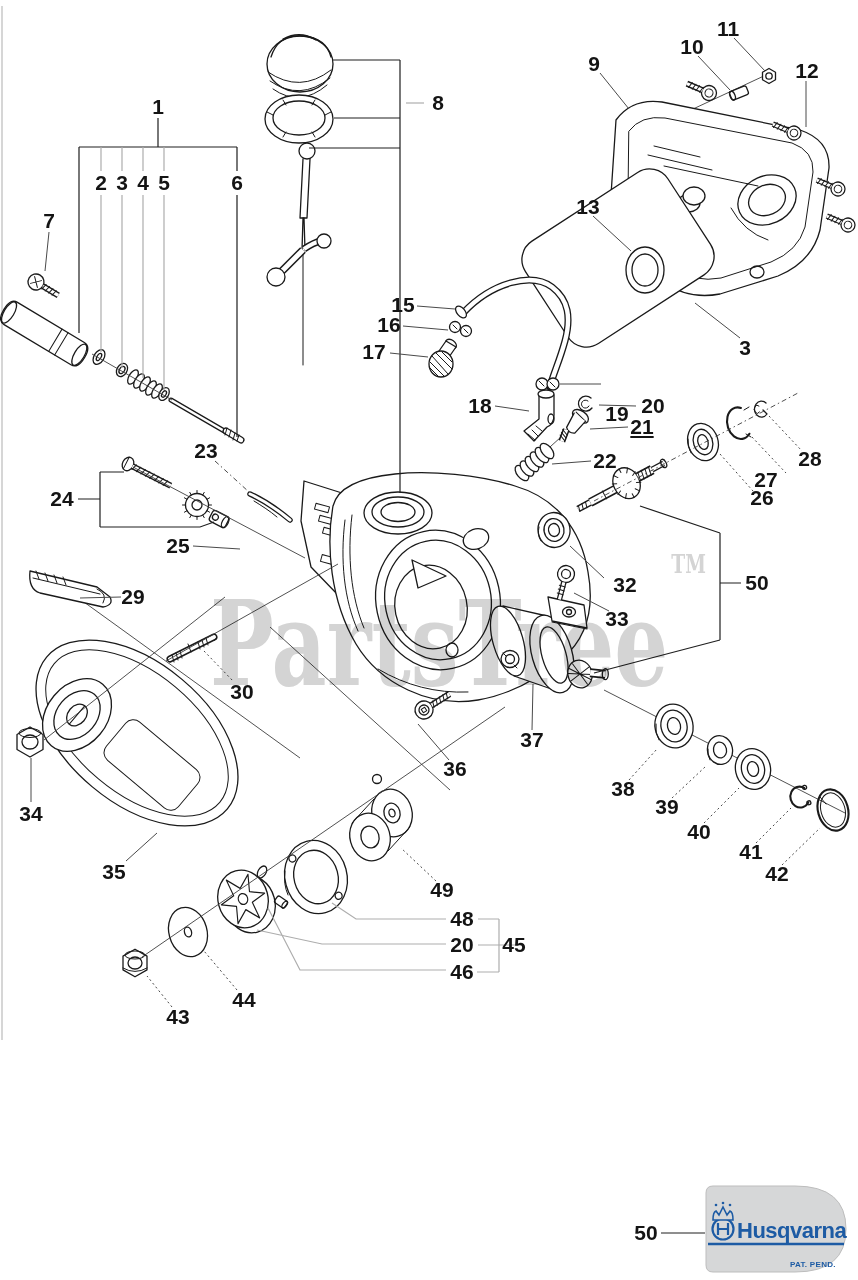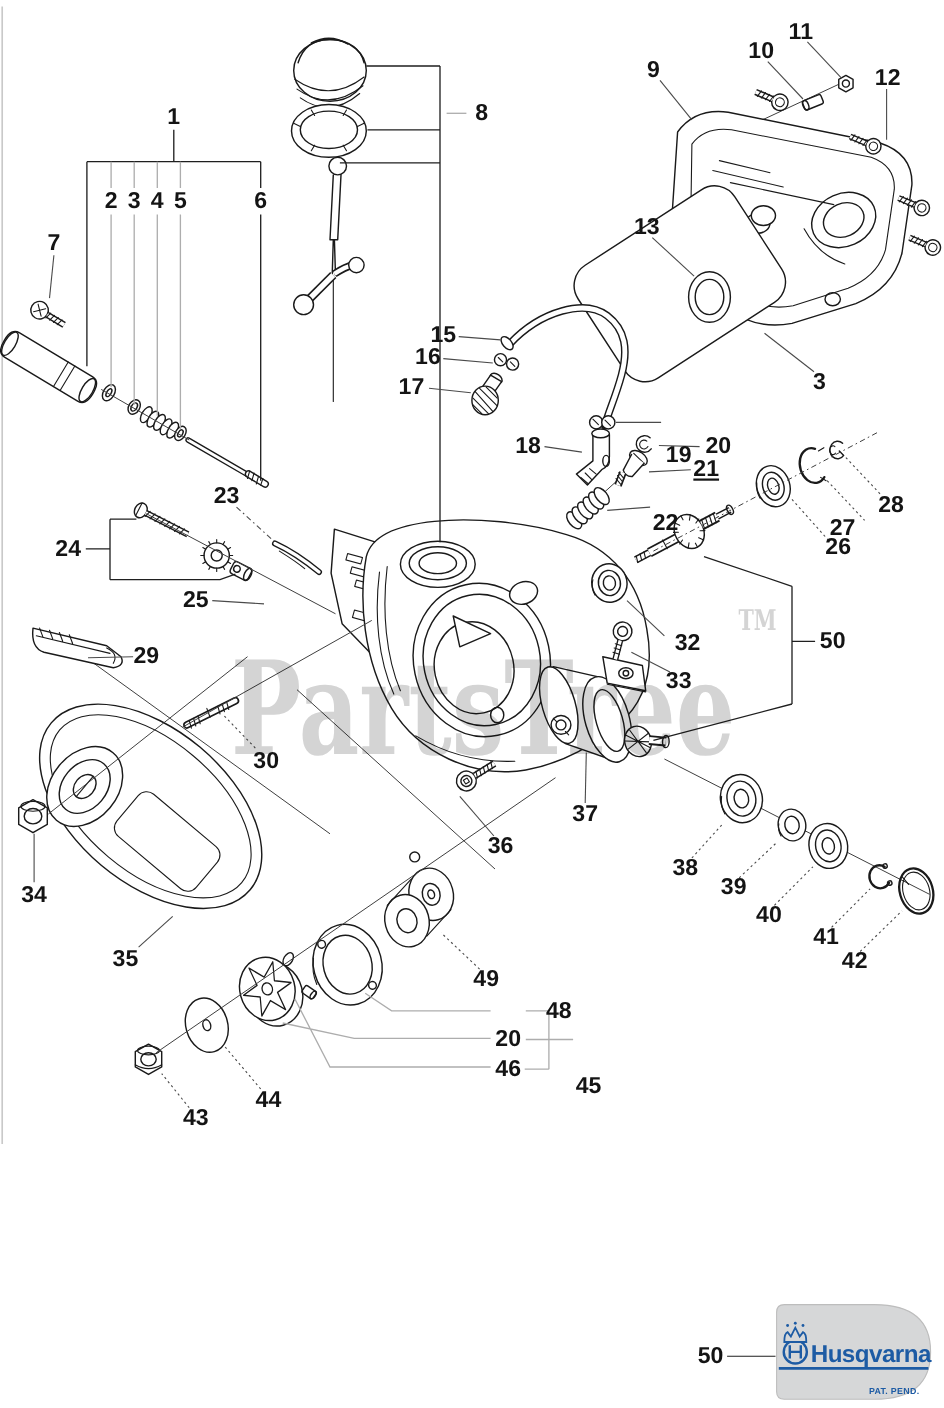--- a/index.html
+++ b/index.html
@@ -563,21 +563,21 @@
       <div class="plabel" style="left: 807px; top: 71px;">12</div>
       <div class="plabel" style="left: 588px; top: 207px;">13</div>
       <div class="plabel" style="left: 745px; top: 348px;">3</div>
       <div class="plabel" style="left: 403px; top: 305px;">15</div>
       <div class="plabel" style="left: 389px; top: 325px;">16</div>
       <div class="plabel" style="left: 374px; top: 352px;">17</div>
       <div class="plabel" style="left: 480px; top: 406px;">18</div>
       <div class="plabel" style="left: 617px; top: 384px; margin-top: 30px;">19</div>
       <div class="plabel" style="left: 653px; top: 406px;">20</div>
       <div class="plabel" style="left: 642px; top: 427px; text-decoration: underline;">21</div>
-      <div class="plabel" style="left: 605px; top: 461px; margin-top: 15px;">22</div>
+      <div class="plabel" style="left: 605px; top: 461px;">22</div>
       <div class="plabel" style="left: 206px; top: 451px;">23</div>
       <div class="plabel" style="left: 62px; top: 499px;">24</div>
       <div class="plabel" style="left: 178px; top: 546px;">25</div>
       <div class="plabel" style="left: 762px; top: 498px;">26</div>
       <div class="plabel" style="left: 766px; top: 480px;">27</div>
       <div class="plabel" style="left: 810px; top: 459px;">28</div>
       <div class="plabel" style="left: 133px; top: 597px;">29</div>
       <div class="plabel" style="left: 242px; top: 692px;">30</div>
       <div class="plabel" style="left: 757px; top: 583px;">50</div>
       <div class="plabel" style="left: 612px; top: 585px; margin-left: 13px;">32</div>
@@ -586,21 +586,21 @@
       <div class="plabel" style="left: 114px; top: 872px;">35</div>
       <div class="plabel" style="left: 455px; top: 769px;">36</div>
       <div class="plabel" style="left: 532px; top: 740px;">37</div>
       <div class="plabel" style="left: 623px; top: 789px;">38</div>
       <div class="plabel" style="left: 667px; top: 807px;">39</div>
       <div class="plabel" style="left: 699px; top: 832px;">40</div>
       <div class="plabel" style="left: 751px; top: 852px;">41</div>
       <div class="plabel" style="left: 777px; top: 874px;">42</div>
       <div class="plabel" style="left: 178px; top: 1017px;">43</div>
       <div class="plabel" style="left: 244px; top: 1000px;">44</div>
-      <div class="plabel" style="left: 535px; top: 945px; margin-top: 43px;">45</div>
+      <div class="plabel" style="left: 514px; top: 945px;">45</div>
       <div class="plabel" style="left: 462px; top: 972px;">46</div>
       <div class="plabel" style="left: 462px; top: 945px;">20</div>
-      <div class="plabel" style="left: 462px; top: 919px; margin-left: 46px;">48</div>
+      <div class="plabel" style="left: 462px; top: 919px;">48</div>
       <div class="plabel" style="left: 442px; top: 890px;">49</div>
       <div class="plabel" style="left: 646px; top: 1233px;">50</div>
     </div>
 
 </div>
 
 </body></html>

